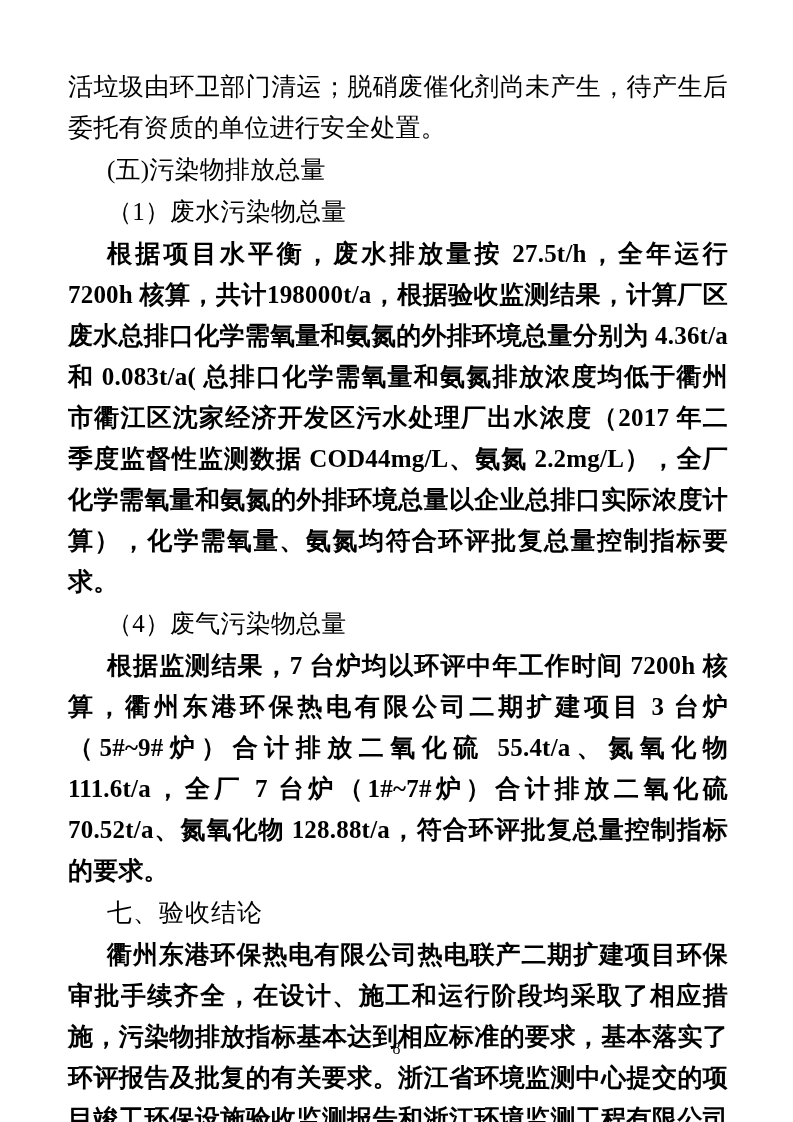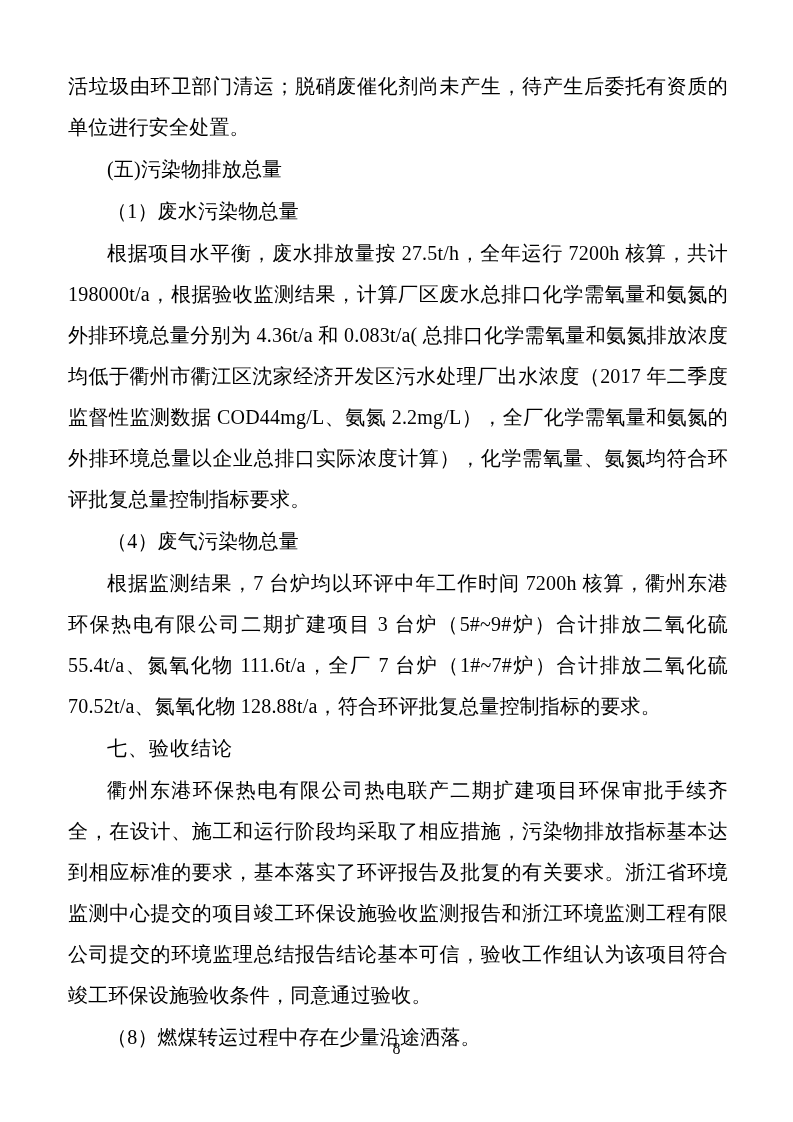--- a/index.html
+++ b/index.html
@@ -20,28 +20,29 @@
     overflow: hidden;
   }
   .content {
     position: absolute;
     left: 68px;
     top: 66px;
     width: 660px;
   }
   p {
     margin: 0 0 1px 0;
-    font-size: 20px;
+    font-size: 25px;
     line-height: 41px;
     text-align: justify;
     text-justify: inter-ideograph;
     letter-spacing: 0.2px;
   }
   p.indent {
     text-indent: 39px;
+    font-weight: bold;
   }
   p.heading {
     font-weight: normal;
     text-indent: 39px;
     letter-spacing: 1px;
   }
   p.subhead {
     text-indent: 39px;
   }
   .pagenum {

